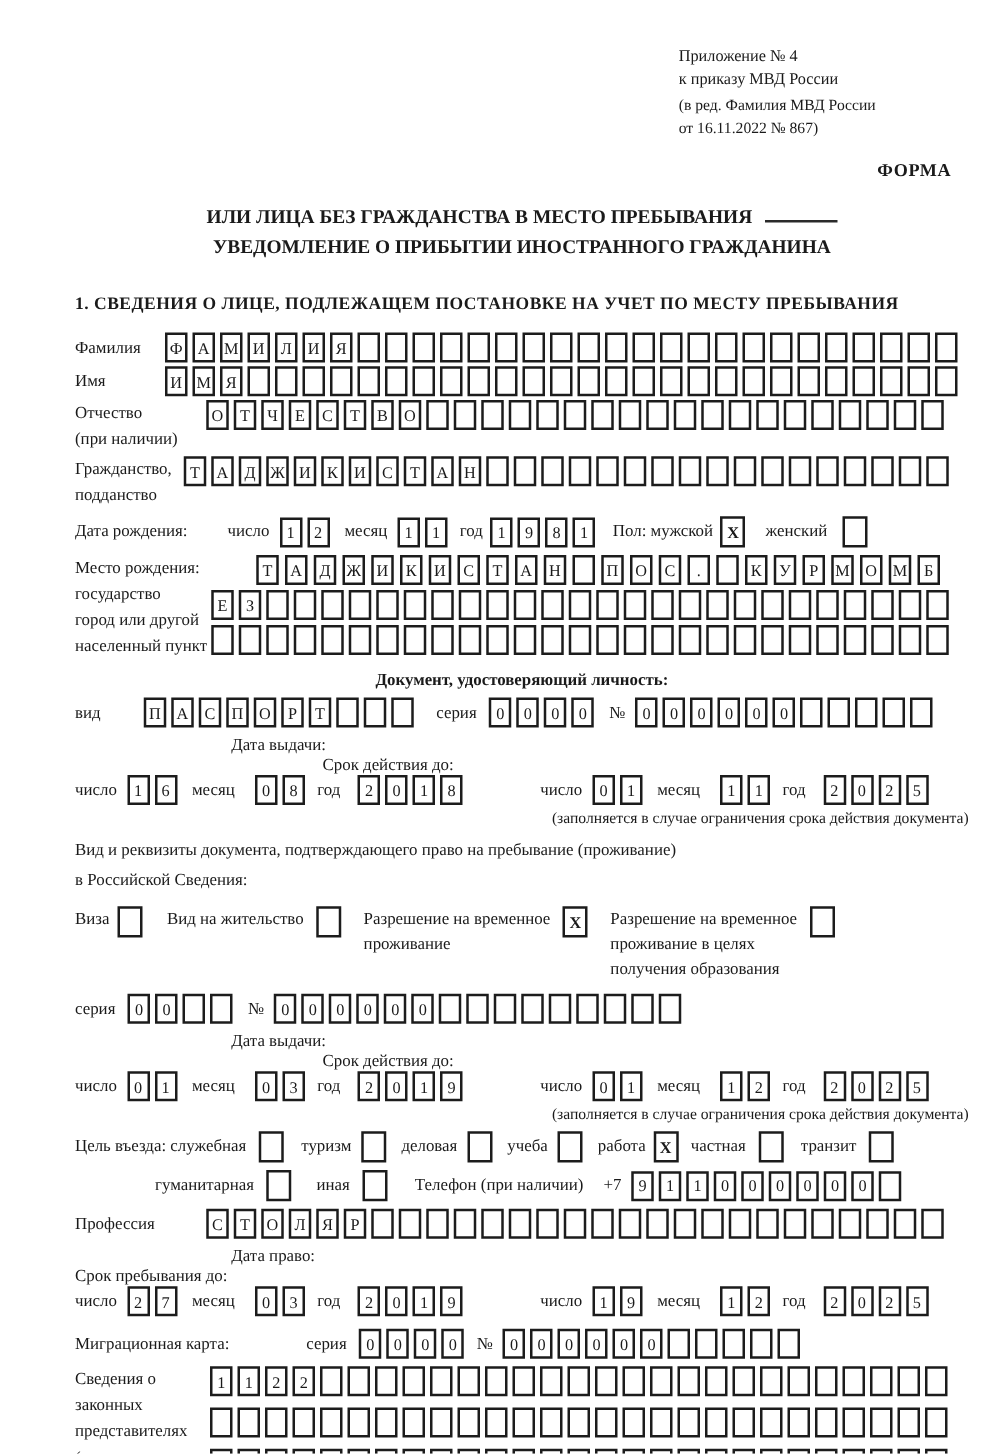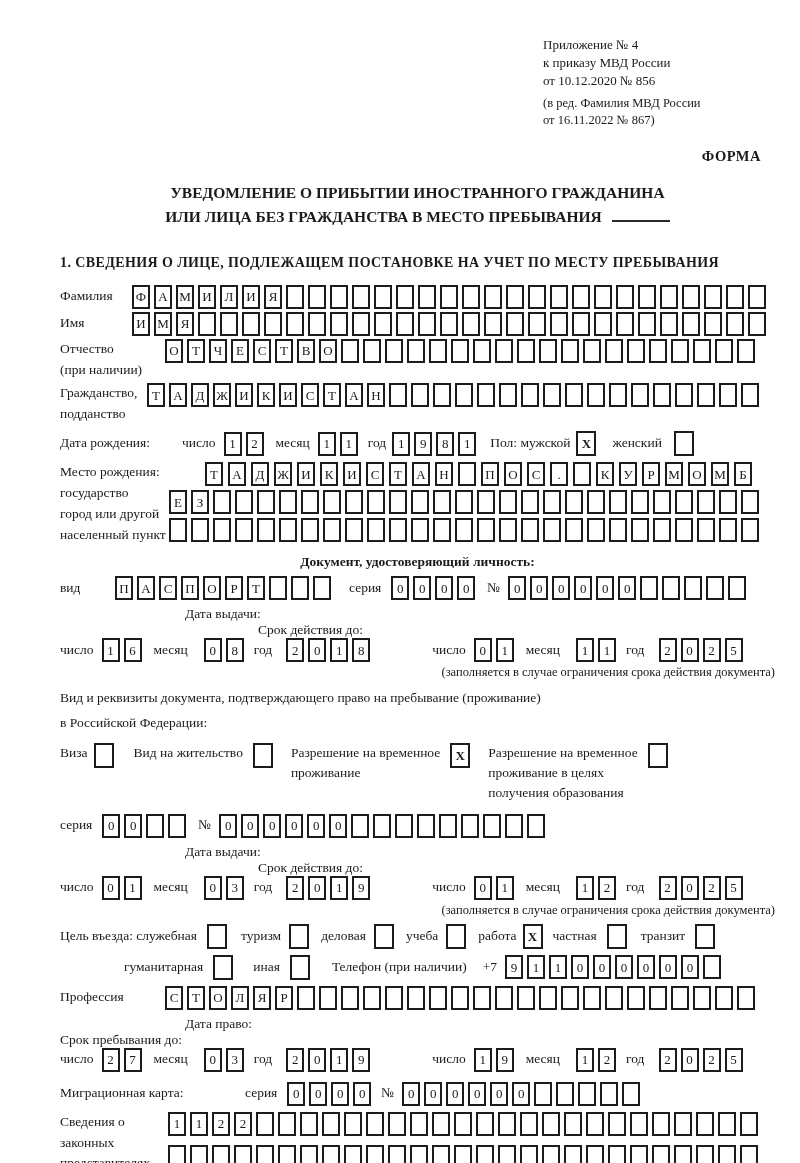--- a/index.html
+++ b/index.html
@@ -62,34 +62,33 @@
   .rep-col .row { margin-bottom:9px; }
 </style>
 </head>
 <body>
 
 <div class="page">
 
   <div class="annex">
     <div>Приложение № 4</div>
     <div>к приказу МВД России</div>
-    <div>от 10.12.2020 № 856</div>
     <div class="note">
       <div>(в ред. Фамилия МВД России</div>
       <div>от 16.11.2022 № 867)</div>
     </div>
   </div>
 
   <div class="form-label">ФОРМА</div>
 
   <div class="title">
-    <div>УВЕДОМЛЕНИЕ О ПРИБЫТИИ ИНОСТРАННОГО ГРАЖДАНИНА</div>
     <div>
       <span>ИЛИ ЛИЦА БЕЗ ГРАЖДАНСТВА В МЕСТО ПРЕБЫВАНИЯ</span><span class="blank"></span>
     </div>
+    <div>УВЕДОМЛЕНИЕ О ПРИБЫТИИ ИНОСТРАННОГО ГРАЖДАНИНА</div>
   </div>
 
   <div class="section-title">1. СВЕДЕНИЯ О ЛИЦЕ, ПОДЛЕЖАЩЕМ ПОСТАНОВКЕ НА УЧЕТ ПО МЕСТУ ПРЕБЫВАНИЯ</div>
 
   <div class="row mt14">
     <span class="lbl w72">Фамилия</span>
     <span class="cells">
         <span class="cell">Ф</span>
         <span class="cell">А</span>
         <span class="cell">М</span>
@@ -439,21 +438,21 @@
           <span class="cell">2</span>
           <span class="cell">0</span>
           <span class="cell">2</span>
           <span class="cell">5</span>
         </span>
     </span>
   </div>
   <div class="note-right">(заполняется в случае ограничения срока действия документа)</div>
 
   <div class="plain">Вид и реквизиты документа, подтверждающего право на пребывание (проживание)</div>
-  <div class="plain">в Российской Федерации:</div>
+  <div class="plain">в Российской Сведения:</div>
 
   <div class="chkline">
     <span class="lbl">Виза</span>
     <span class="cells chk ml6">
         <span class="cell"></span>
       </span>
     <span class="lbl ml16">Вид на жительство</span>
     <span class="cells chk ml10">
         <span class="cell"></span>
       </span>

